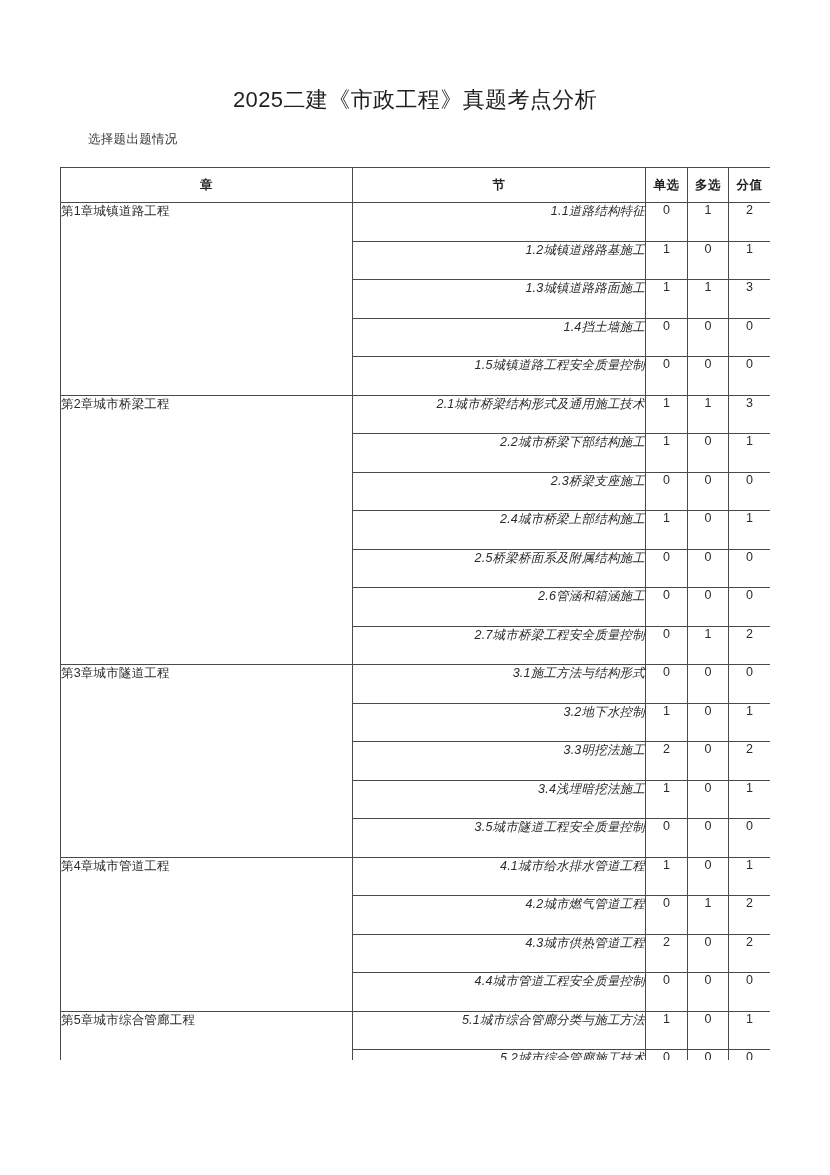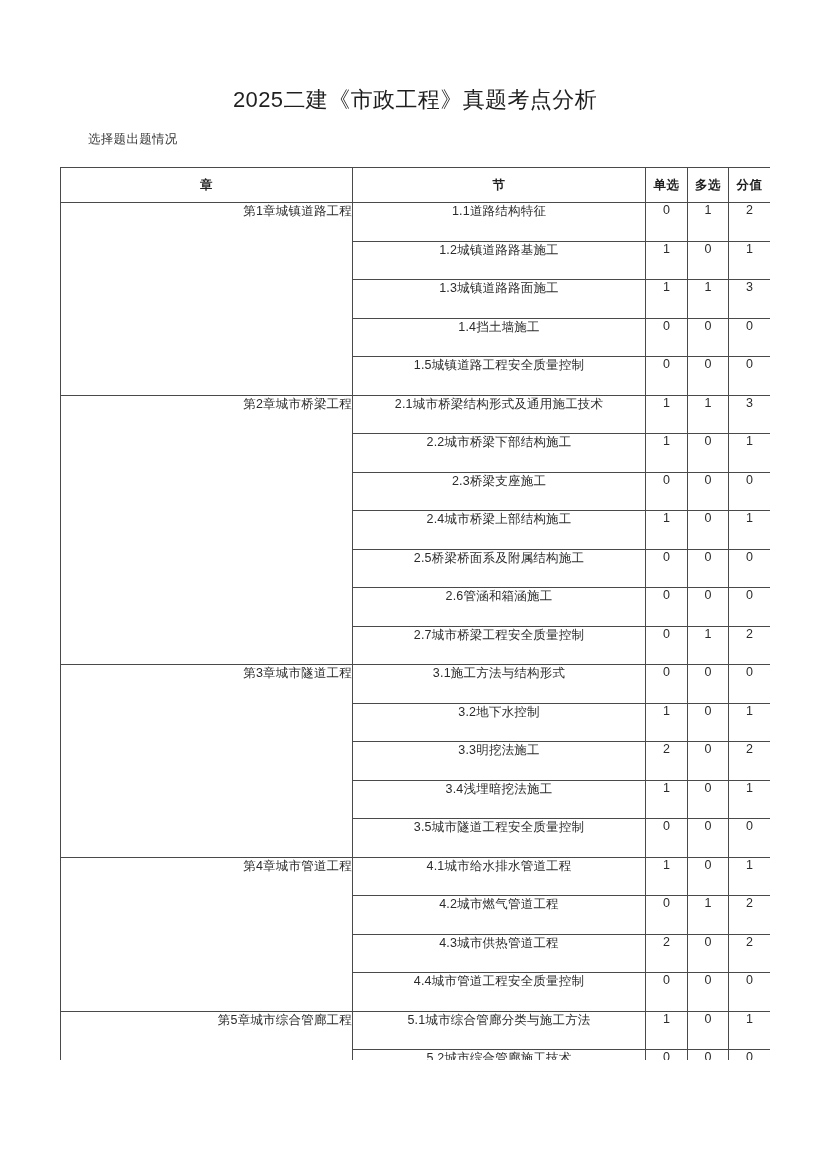--- a/index.html
+++ b/index.html
@@ -94,32 +94,33 @@
     vertical-align: middle;
     font-weight: bold;
     font-size: 12.5px;
     letter-spacing: 0.5px;
     color: #1f1f1f;
   }
 
   td.chapter-cell {
     padding: 9px 6px 6px 8px;
     vertical-align: top;
-    text-align: right;
+    text-align: left;
     letter-spacing: 0.2px;
     line-height: 16px;
   }
 
   td.section-cell {
     height: 37.5px;
     padding: 0 6px 0 8px;
     vertical-align: middle;
-    text-align: center;
+    text-align: right;
     letter-spacing: 0.2px;
     line-height: 16px;
+    font-style: italic;
   }
 
   td.num-cell {
     height: 37.5px;
     vertical-align: middle;
     text-align: center;
     letter-spacing: 0.2px;
   }
 </style>
 </head>

